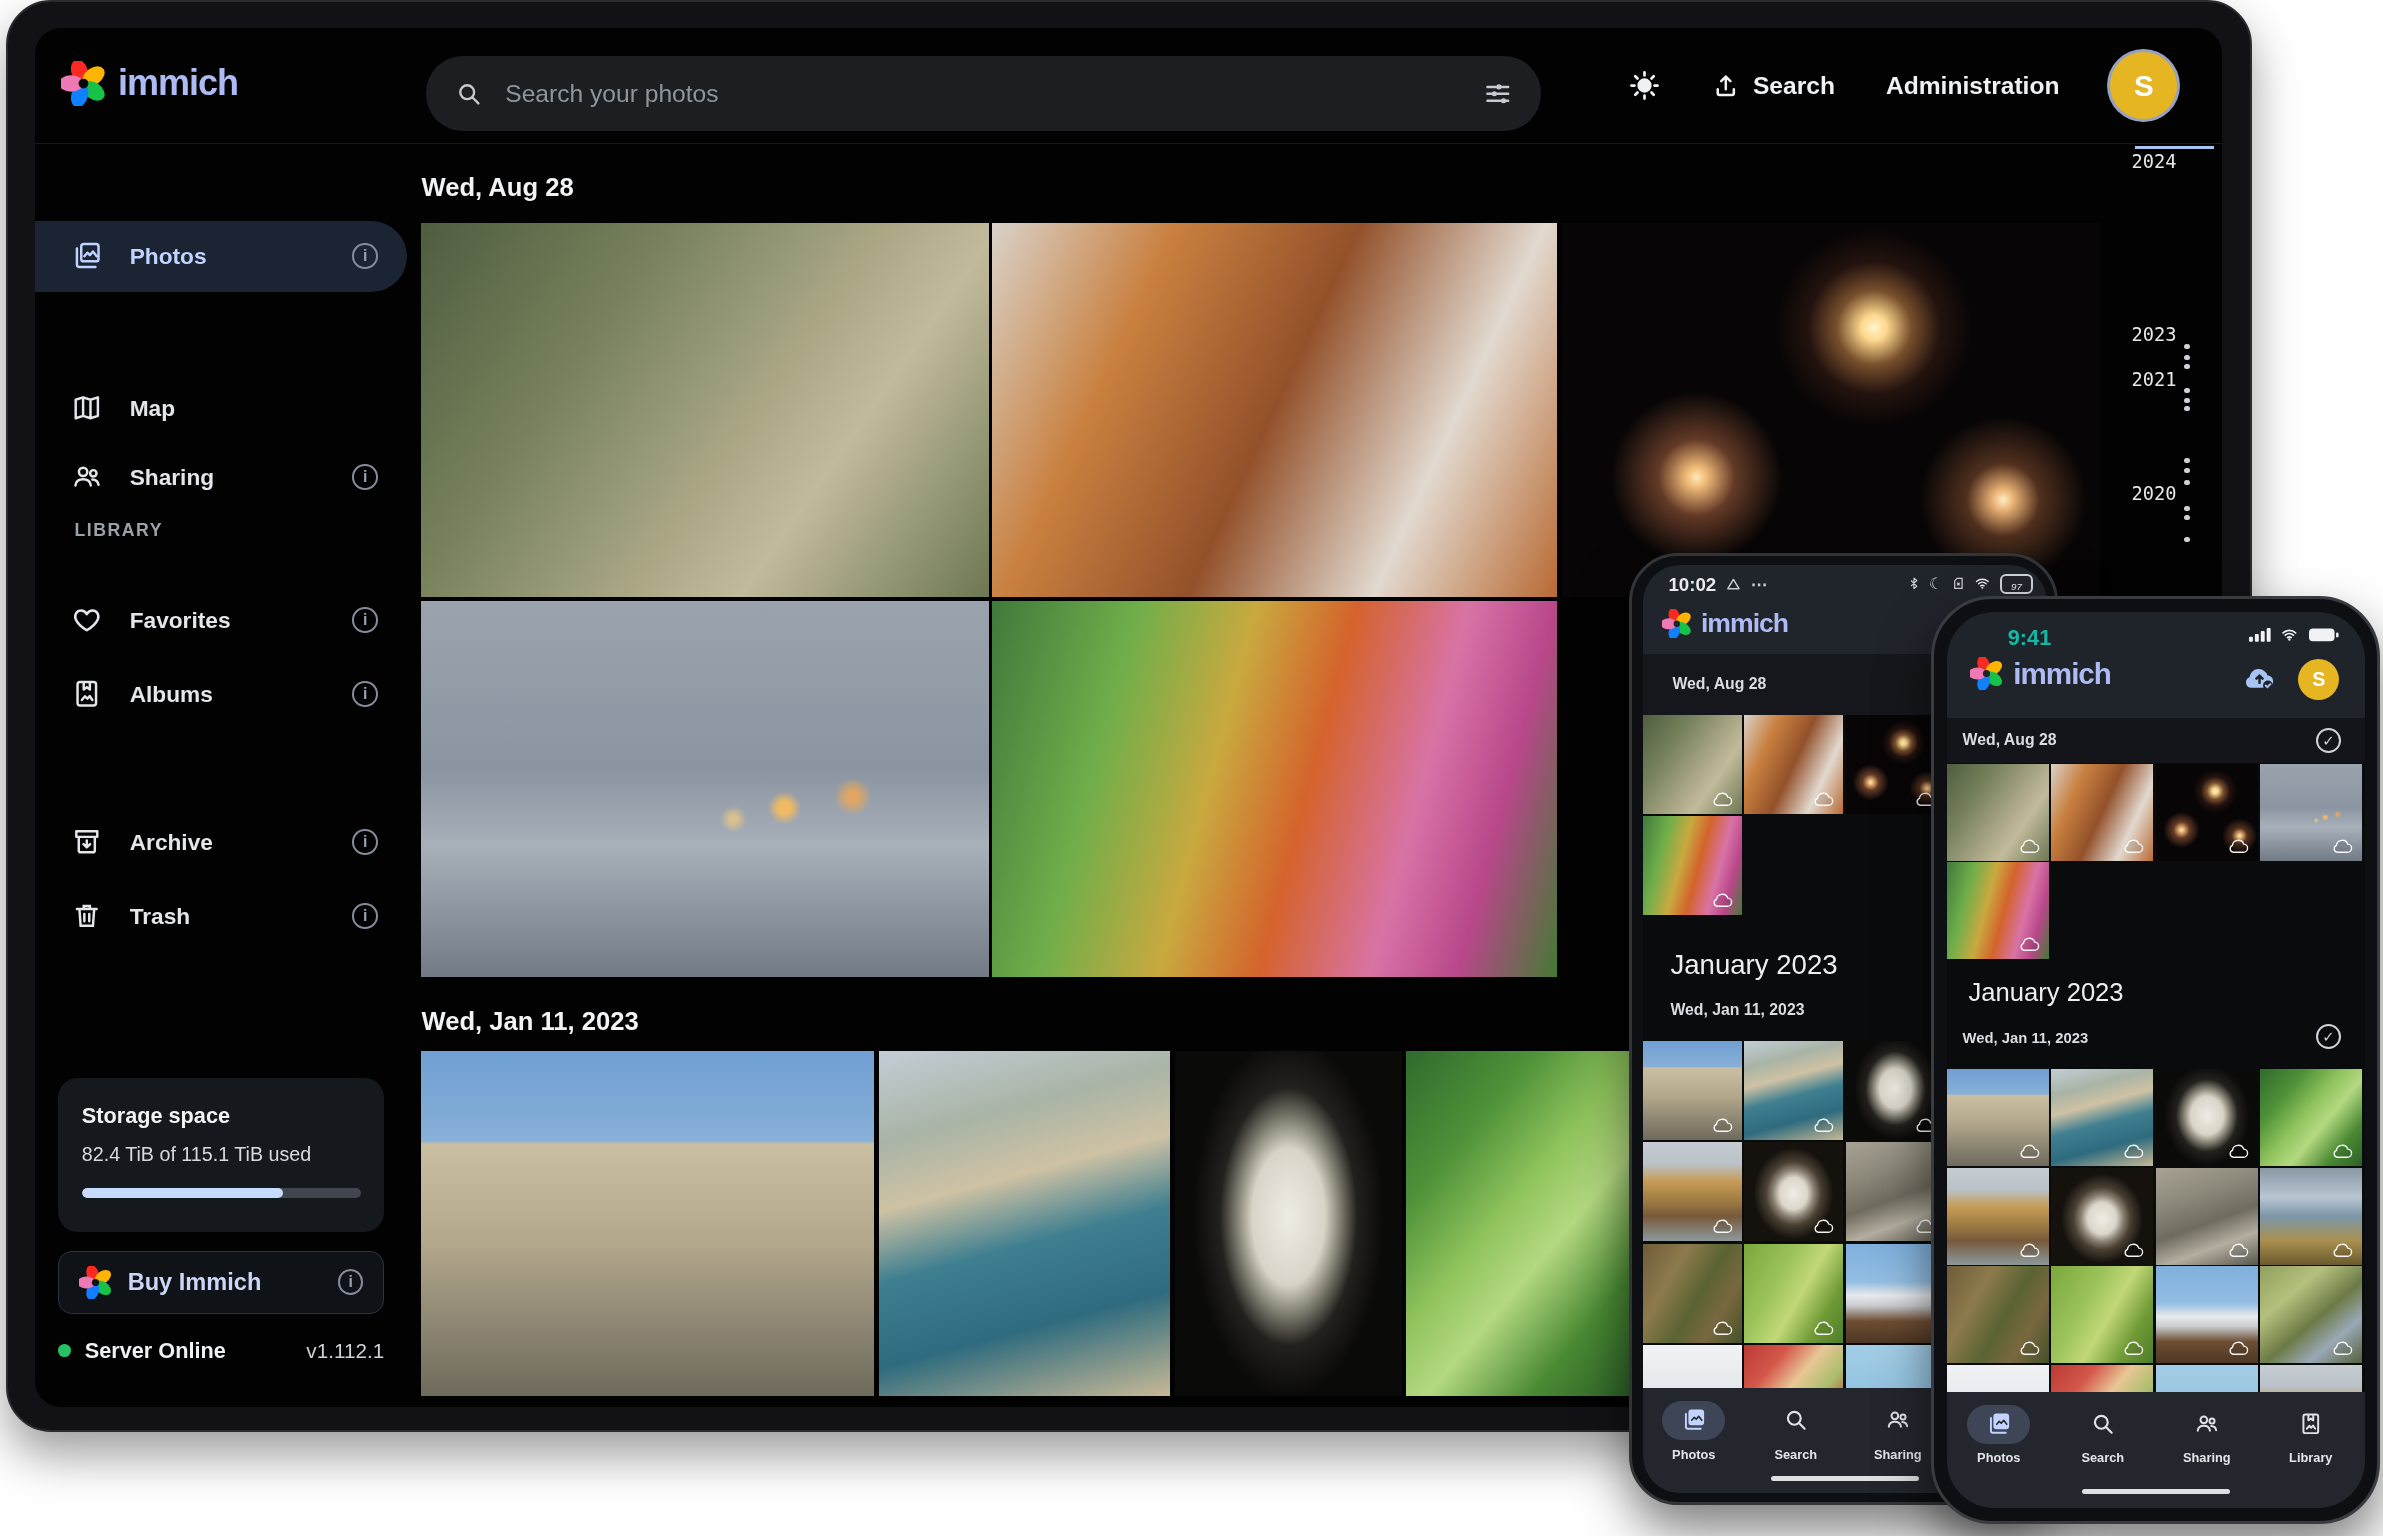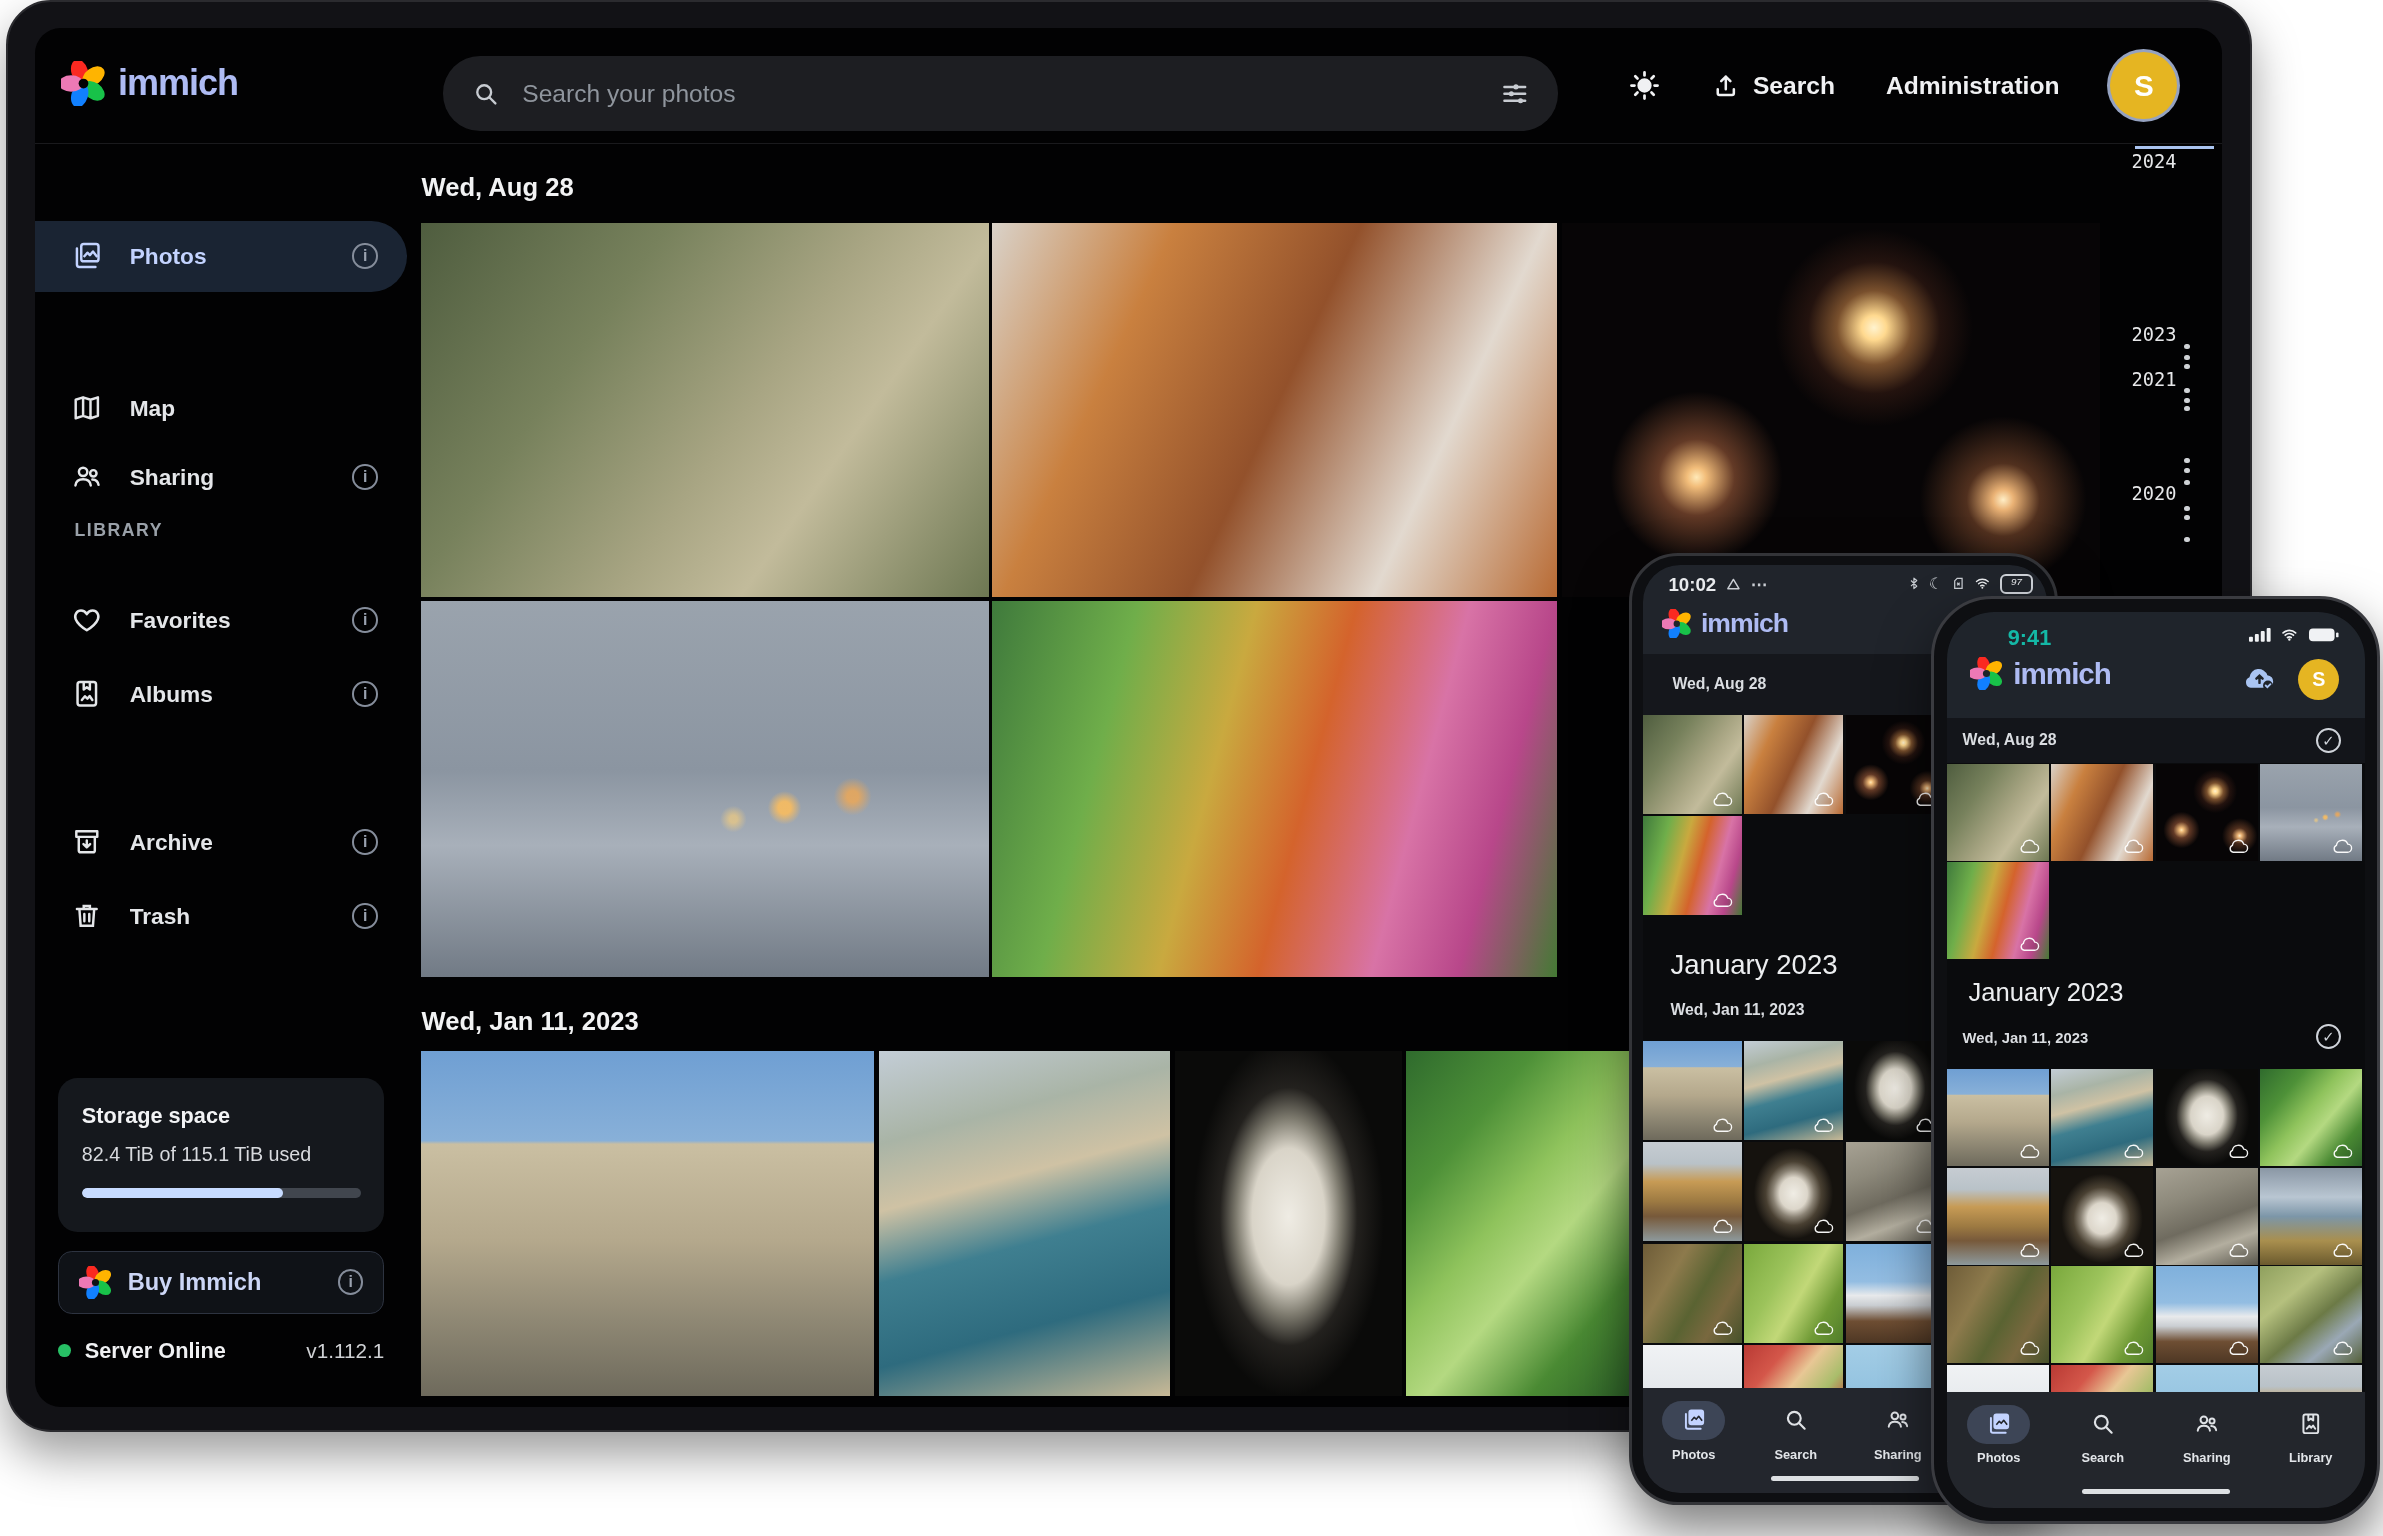--- a/index.html
+++ b/index.html
@@ -11,21 +11,21 @@
   .laptop { position:absolute; left:5.9px; top:0; width:2246px; height:1432px;
             background:#121216; border:2px solid #2b2b2f; border-radius:45px;
             box-shadow:0 23.6px 47px rgba(0,0,0,.38); }
   .screen { position:absolute; left:27.6px; top:25.6px; width:2187px; height:1379px;
             background:#020203; border-radius:25.6px; overflow:hidden; }
 
   
   .topbar { position:absolute; left:0; top:0; width:100%; height:116px; border-bottom:1px solid #1a1a1d; }
   .brand { position:absolute; left:25.6px; top:33px; display:flex; align-items:center; gap:11.8px; }
   .wordmark { font-size:36px; font-weight:600; color:#aebbf3; letter-spacing:-1px; }
-  .searchbar { position:absolute; left:408px; top:28.6px; width:1115px; height:75px;
+  .searchbar { position:absolute; left:391px; top:28.6px; width:1115px; height:75px;
                background:#1d1e22; border-radius:37px; display:flex; align-items:center;
                padding:0 29.6px; gap:23.6px; }
   .searchbar input { flex:1; background:transparent; border:none; outline:none;
                      color:#d7dade; font-size:24.6px; font-family:"Liberation Sans",sans-serif; }
   .searchbar input::placeholder { color:#8f959d; }
   .topcontrols { position:absolute; right:45px; top:0; height:116px; display:flex; align-items:center; gap:51px; }
   .toplink { color:#f0f1f3; font-size:24.6px; font-weight:700; display:flex; align-items:center; gap:13.8px; cursor:pointer; }
   .avatar { width:67px; height:67px; border-radius:50%; background:#e5b522;
             box-shadow:0 0 0 3px rgba(186,203,240,.8); color:#fff; font-size:29.6px; font-weight:700;
             display:flex; align-items:center; justify-content:center; }
@@ -89,21 +89,21 @@
   
   .phone1 { left:1629px; top:553px; width:429px; height:952px; border-radius:49px; border:3px solid #333438; }
   .p1screen { left:10.8px; top:8.9px; width:404px; height:928px; border-radius:37px; }
   .p1head { position:absolute; left:0; top:0; right:0; height:89px; background:#20242b; }
   .p1status { position:absolute; left:25.6px; top:8.9px; color:#e8eaed; font-size:18.7px; font-weight:600;
               display:flex; align-items:center; gap:9.9px;justify-content:flex-end; }
   .p1staticons { position:absolute; right:13.8px; top:8.9px; display:flex; align-items:center; gap:7.9px; }
   .p1date1 { position:absolute; left:0; top:89px; right:0; height:61px; background:#15171c;
              display:flex; align-items:center; padding-left:29.6px; font-size:15.8px; }
   .batt { width:33px; height:20px; border:2px solid #cfd3d9; border-radius:5.9px; color:#e8eaed;
-          font-size:9.9px; display:flex; align-items:flex-start; justify-content:center;font-style:italic; }
+          font-size:9.9px; display:flex; align-items:flex-end; justify-content:center;font-style:italic; }
 
   
   .phone2 { left:1931px; top:596px; width:449px; height:928px; border-radius:61px; border:3px solid #3a3b40; }
   .p2screen { left:12.8px; top:12.8px; width:418px; height:896px; border-radius:47px; }
   .p2head { position:absolute; left:0; top:0; right:0; height:106px; background:#1f242b; }
   .p2time { position:absolute; left:61px; top:12.8px; color:#14b8a6; font-size:21.7px; font-weight:700; }
   .p2staticons { position:absolute; right:25.6px; top:14.8px; display:flex; align-items:center; gap:7.9px; }
   .p2date1 { position:absolute; left:0; top:106px; right:0; height:45px; background:#13151a;
              display:flex; align-items:center; padding-left:15.8px; font-size:15.8px; }
   .p2avatar { position:absolute; right:25.6px; top:47px; width:41px; height:41px; border-radius:50%;

